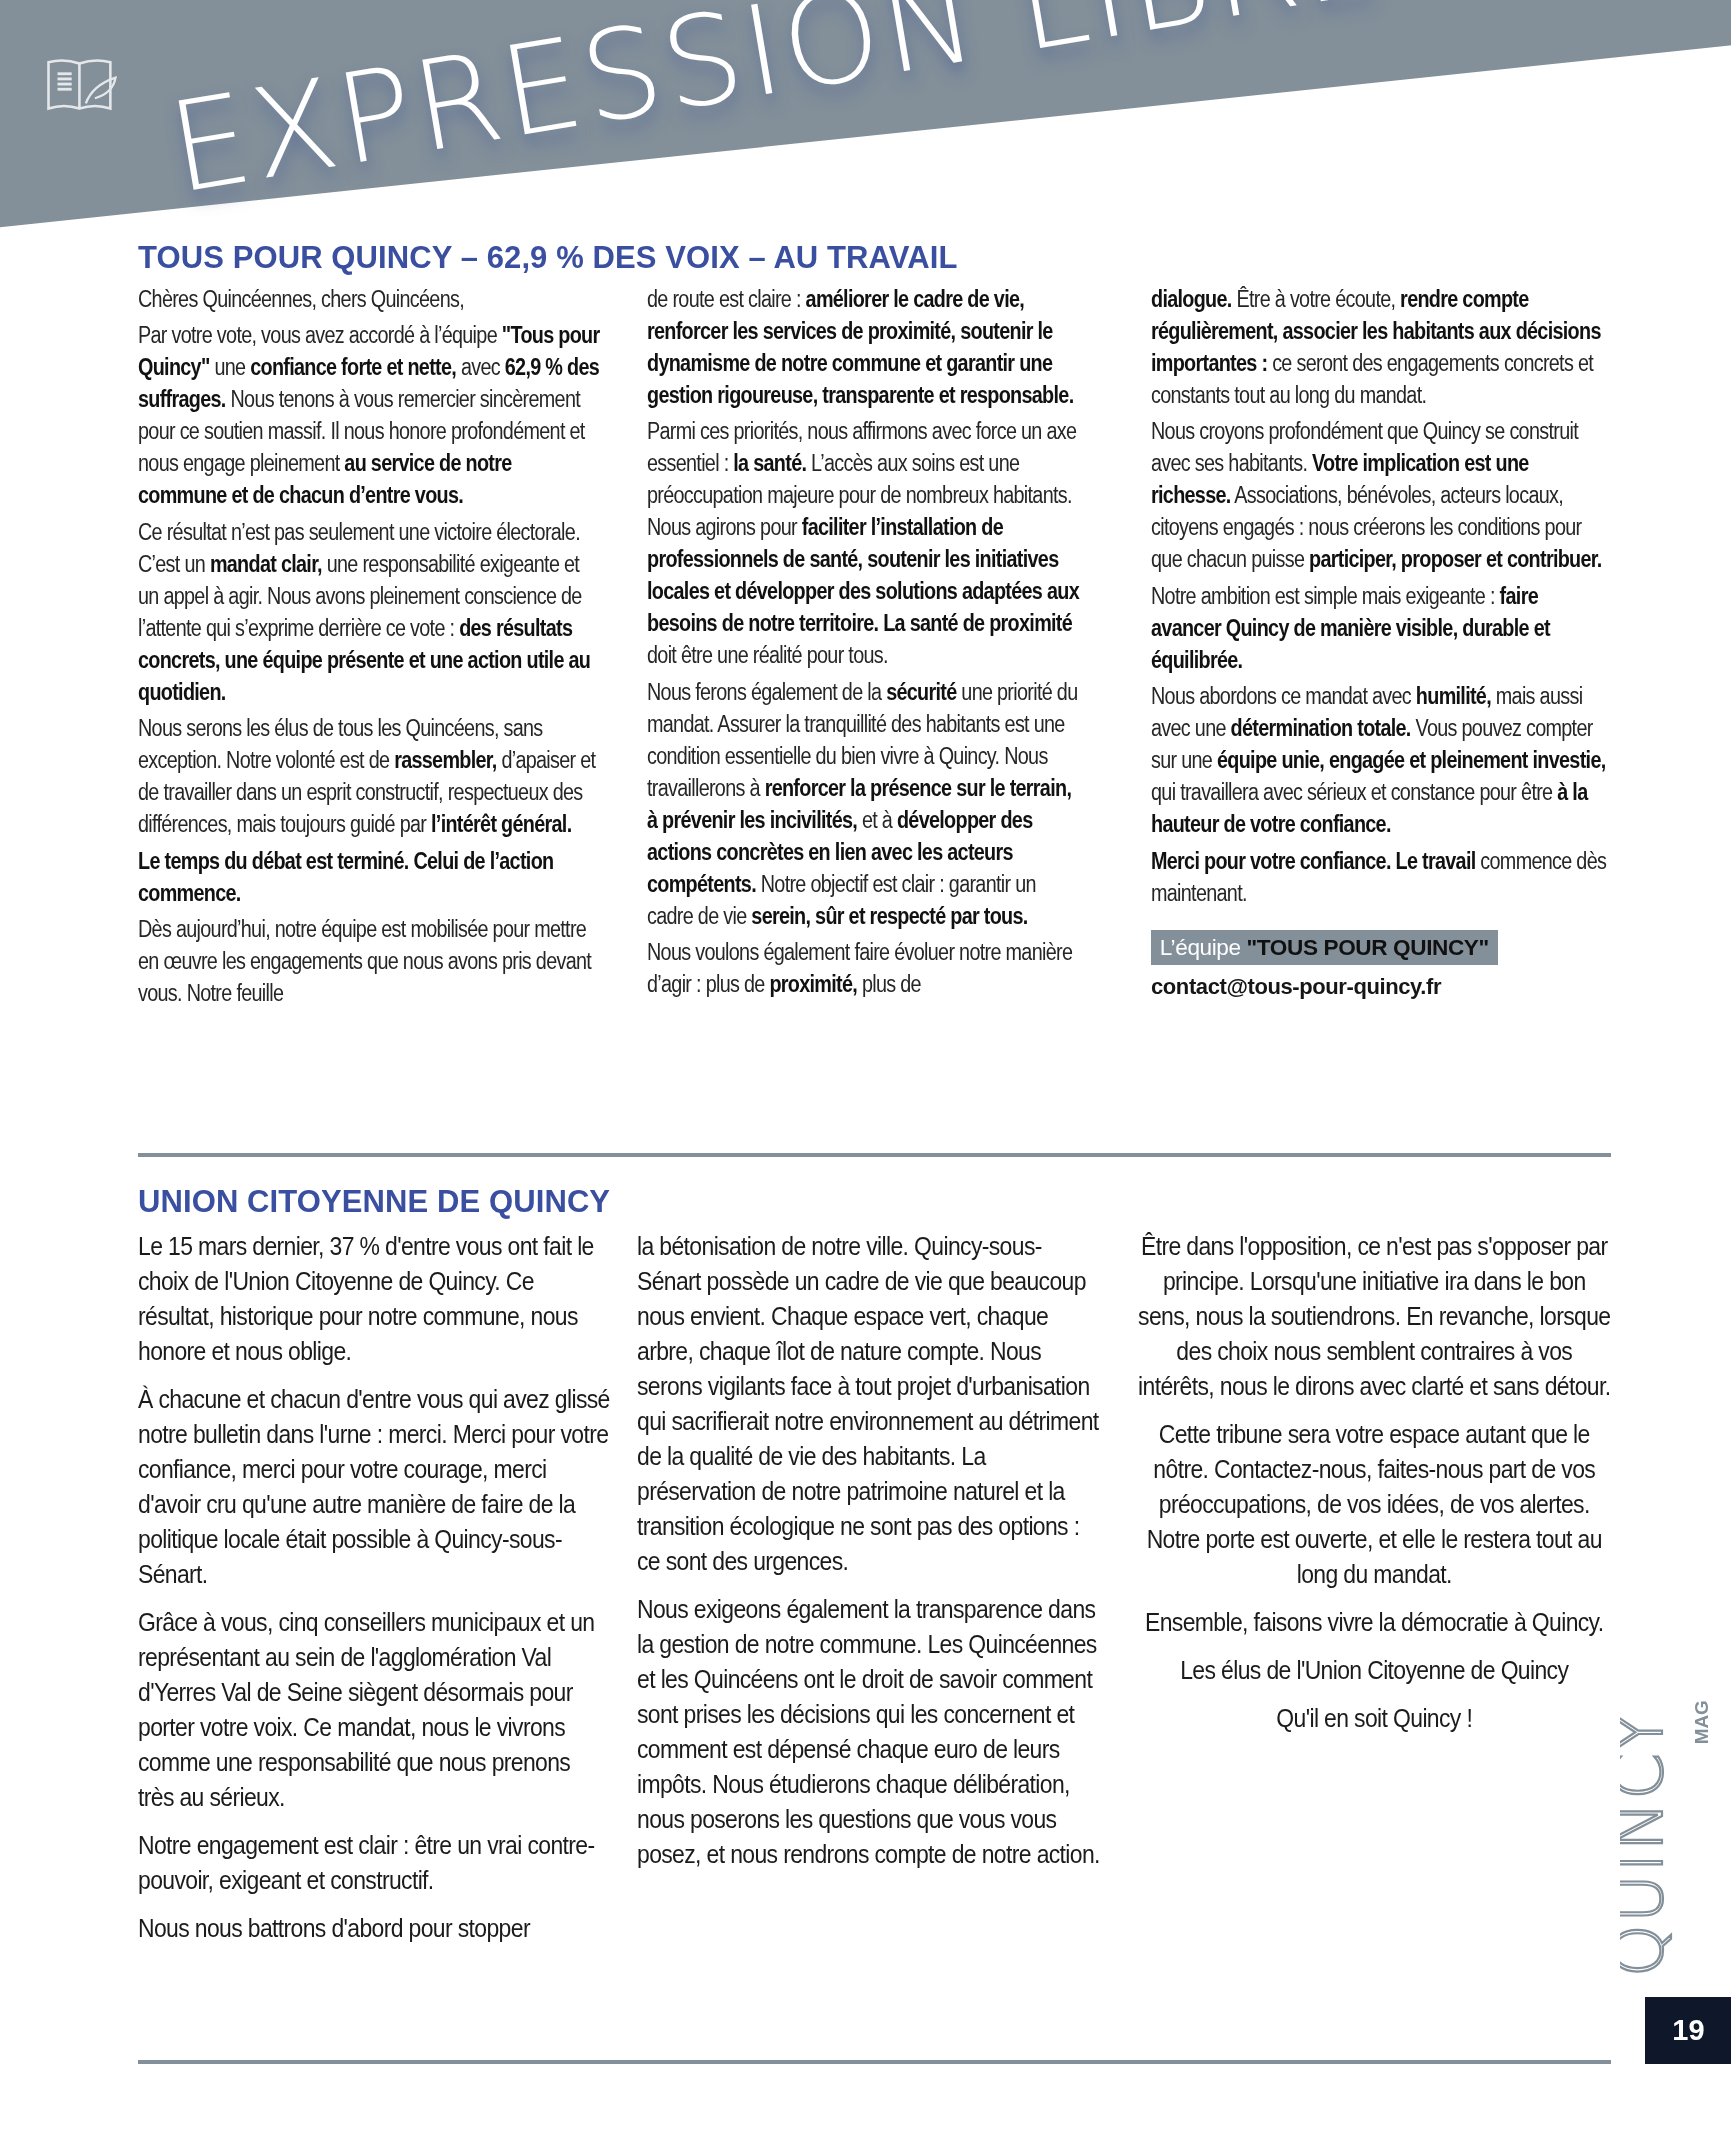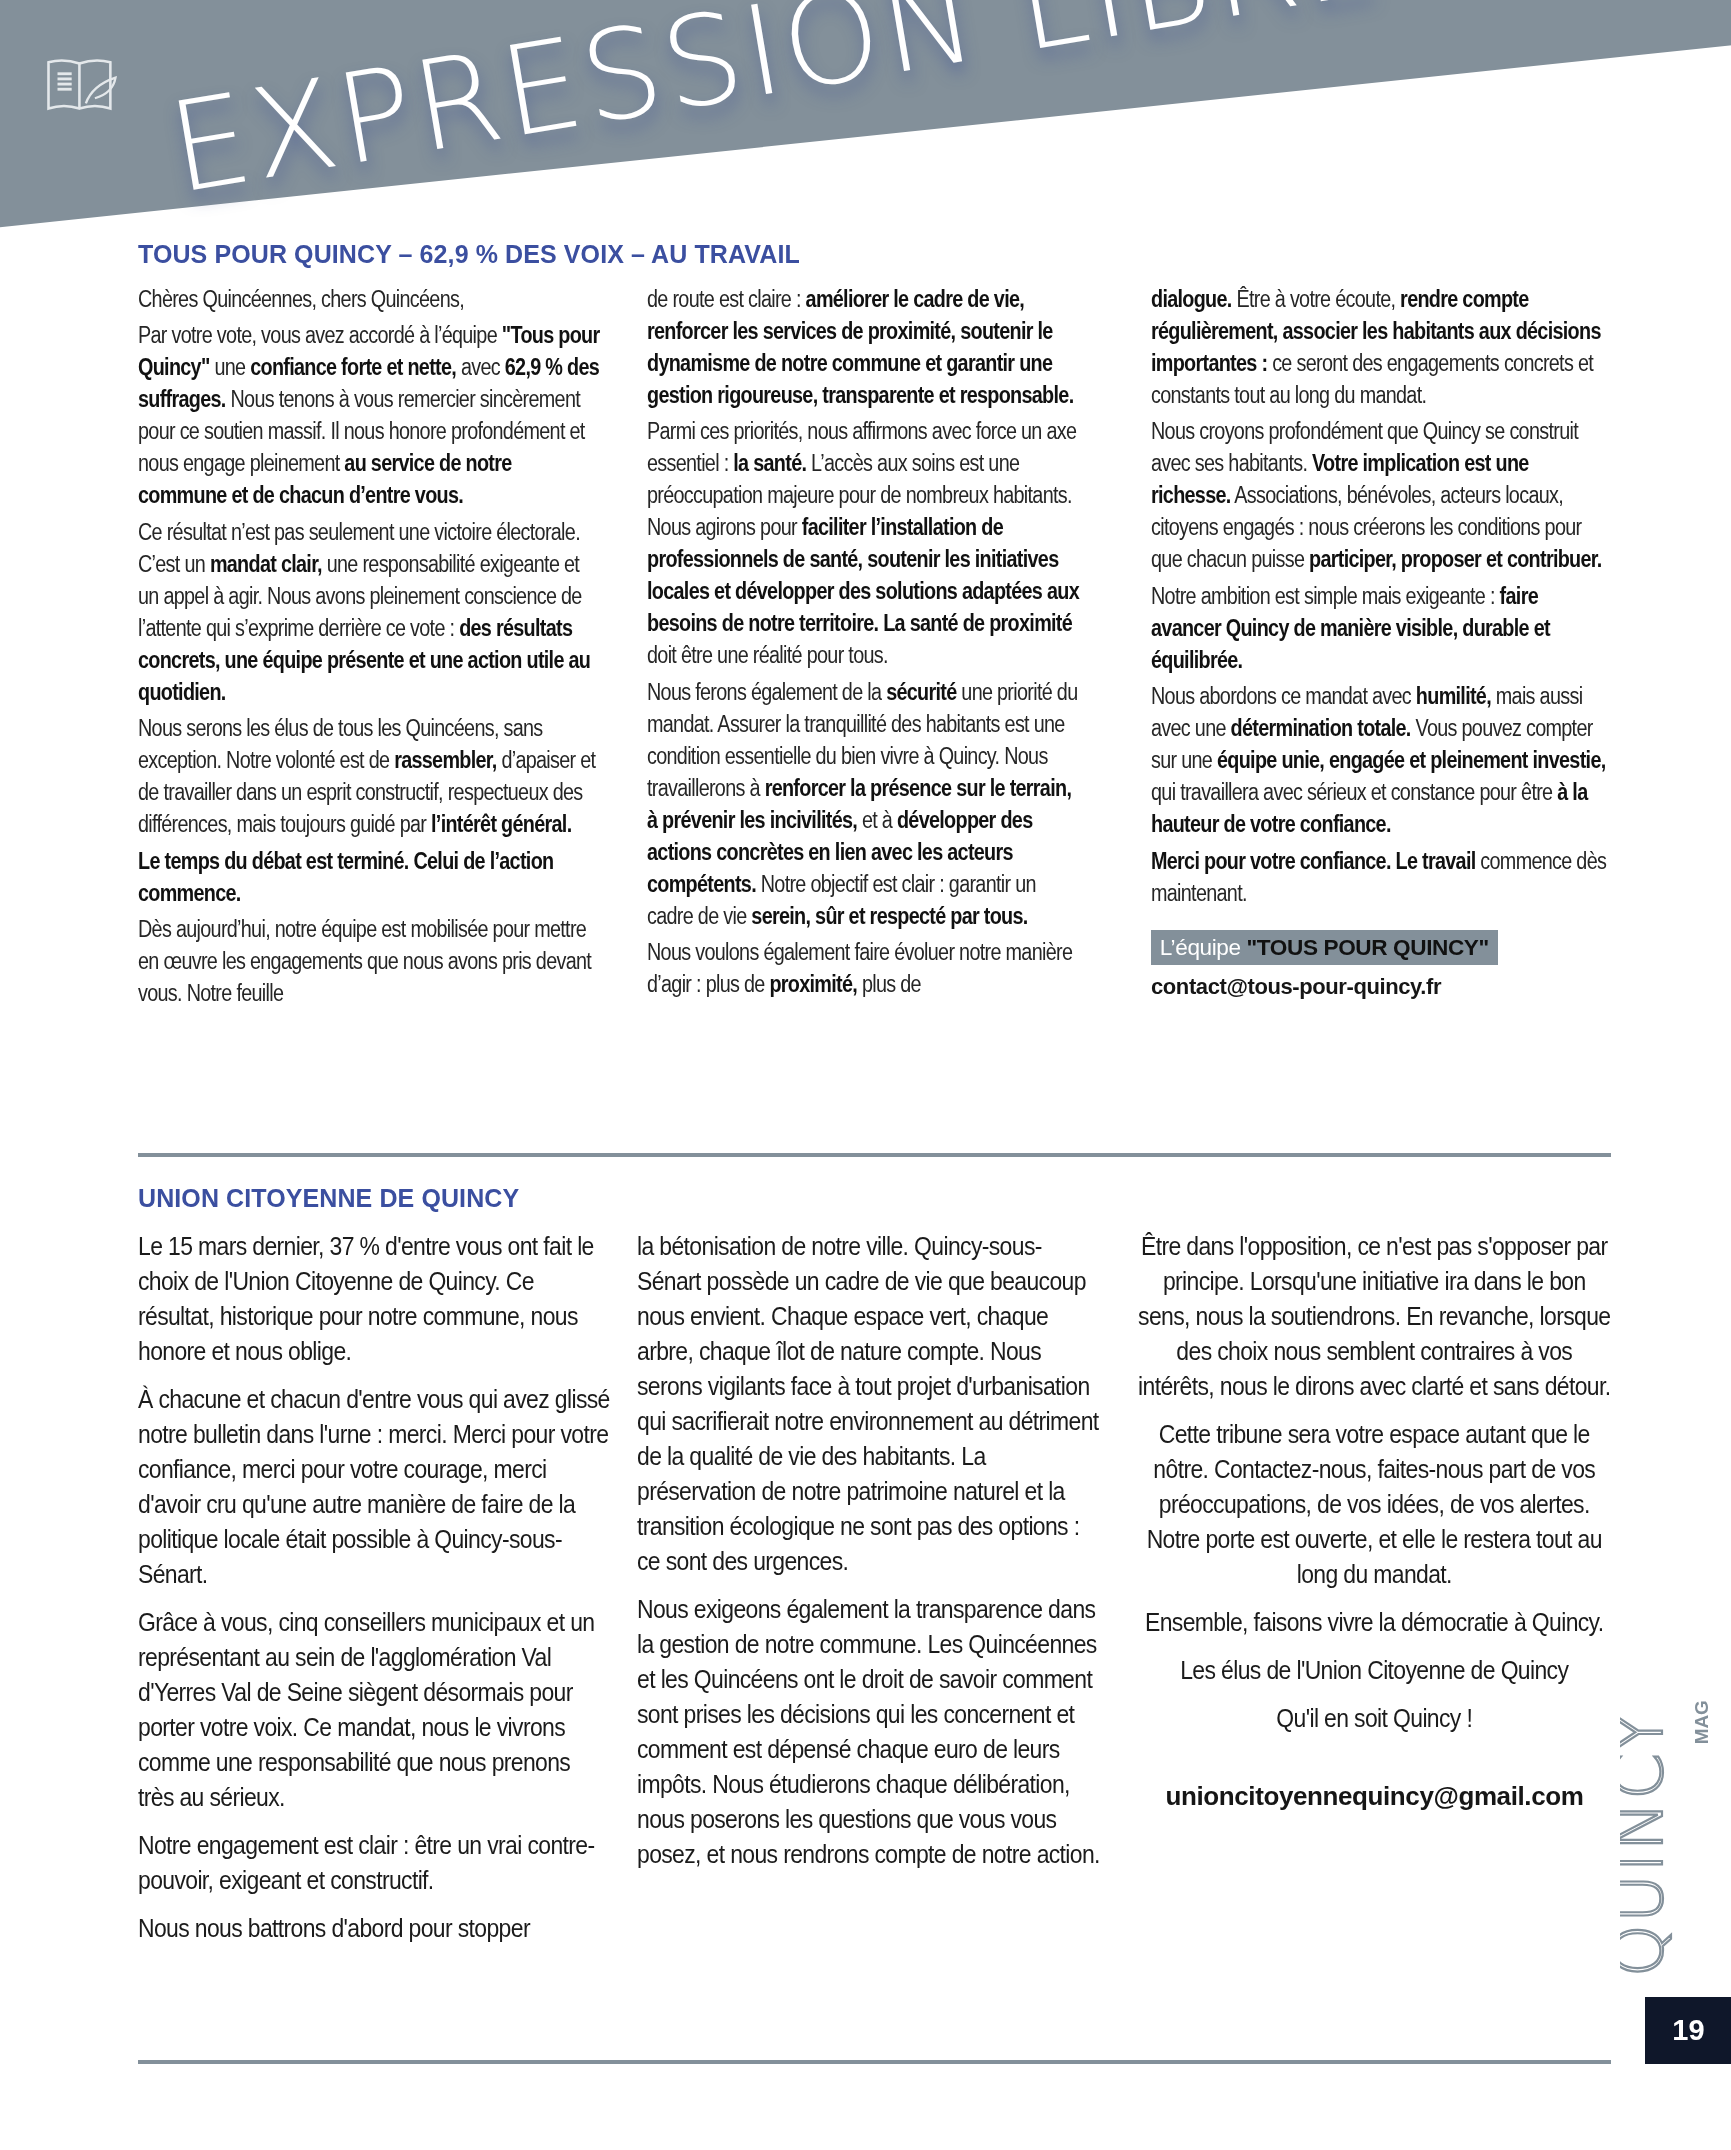--- a/index.html
+++ b/index.html
@@ -4,21 +4,21 @@
 <style>
   html, body { margin:0; padding:0; }
   body { width:1732px; height:2151px; position:relative; background:#ffffff; overflow:hidden;
          font-family:"Liberation Sans", sans-serif; color:#1e1e1e; }
   .band { position:absolute; left:0; top:0; width:1732px; height:233px; }
   .book-icon { position:absolute; left:42px; top:57px; width:80px; height:58px; }
   .title { position:absolute; left:182px; top:87px; font-family:"DejaVu Sans", sans-serif;
            font-weight:300; font-size:124px; letter-spacing:2.9px; color:#ffffff; white-space:nowrap;
            transform-origin:left bottom; transform:rotate(-9.5deg);
            text-shadow: 0 10.2px 16px rgba(60,80,150,0.55); line-height:1; }
-  .heading { position:absolute; left:138px; font-weight:bold; font-size:25px; color:#3b4fa0;
+  .heading { position:absolute; left:138px; font-weight:bold; font-size:31px; color:#3b4fa0;
              letter-spacing:0.1px; font-family:"Liberation Sans", sans-serif; }
   .col { position:absolute; font-family:"Liberation Sans", sans-serif; }
   .s1 .col { font-size:23px; line-height:32px; letter-spacing:-0.8px; color:#262626; }
   .s1 .col p { margin:0 0 4.4px 0; transform:scaleX(0.86); transform-origin:left; width:116%; }
   .s1 .col b { font-weight:bold; color:#111; }
   .s2 .col { font-size:25.5px; line-height:35px; letter-spacing:-0.7px; color:#1b1b1b; }
   .s2 .col p { margin:0 0 13px 0; transform:scaleX(0.9); transform-origin:left; width:111%; }
   .divider { position:absolute; left:138px; width:1473px; height:3.6px; background:#83909a; }
   .sign-badge { display:inline-block; background:#83909a; color:#fff; padding:1.5px 8.7px; font-size:22.6px;
                 letter-spacing:-0.4px; margin-top:17.5px; }
@@ -100,21 +100,20 @@
     </div>
   <div class="col" style="left:1138px; top:1229px; width:473px;text-align:center;">
     <div id="s2c2">
         <p>Être dans l'opposition, ce n'est pas s'opposer par principe. Lorsqu'une initiative ira dans le bon sens, nous la soutiendrons. En revanche, lorsque des choix nous semblent contraires à vos intérêts, nous le dirons avec clarté et sans détour.</p>
         <p>Cette tribune sera votre espace autant que le nôtre. Contactez-nous, faites-nous part de vos préoccupations, de vos idées, de vos alertes. Notre porte est ouverte, et elle le restera tout au long du mandat.</p>
         <p>Ensemble, faisons vivre la démocratie à Quincy.</p>
         <p>Les élus de l'Union Citoyenne de Quincy</p>
         <p>Qu'il en soit Quincy !</p>
       </div>
     <div style="height:29px;"></div>
-    <div class="s2-contact">unioncitoyennequincy@gmail.com</div>
   </div>
 </div>
 
 <div class="divider" style="top:2060px;"></div>
 
 <svg class="logo" viewBox="0 0 130 440">
   <g transform="translate(58,440) rotate(-90)">
     <text x="0" y="0" font-family="DejaVu Sans, sans-serif" font-weight="200" font-size="92" fill="none" stroke="#83909a" stroke-width="3" letter-spacing="2">QUINCY</text>
   </g>
   <g transform="translate(120,120) rotate(-90)">

